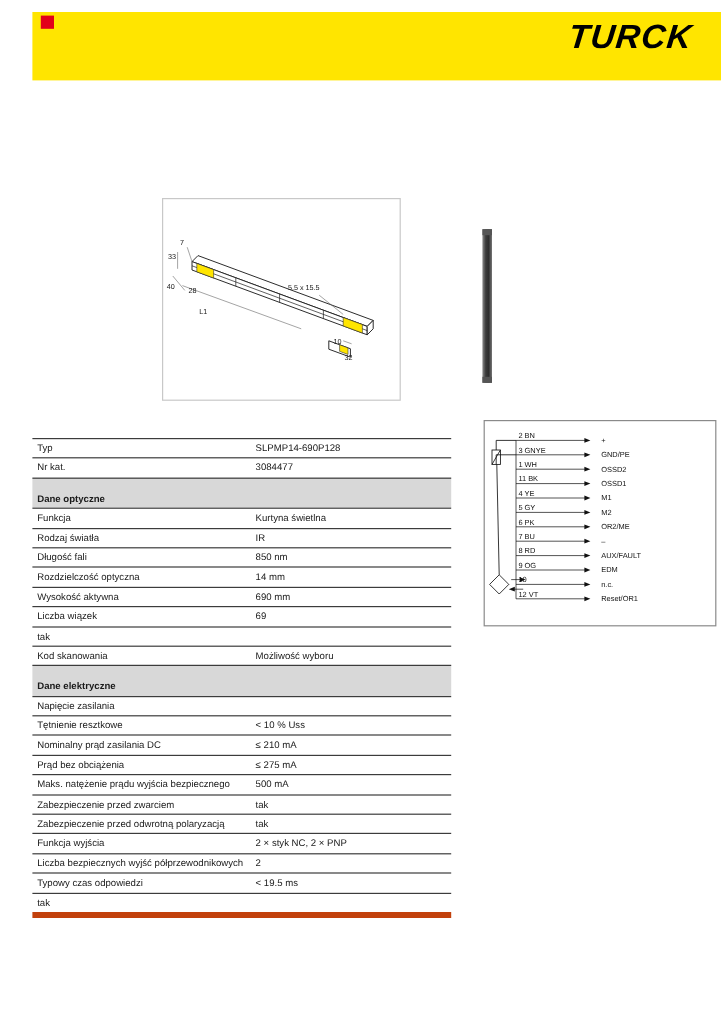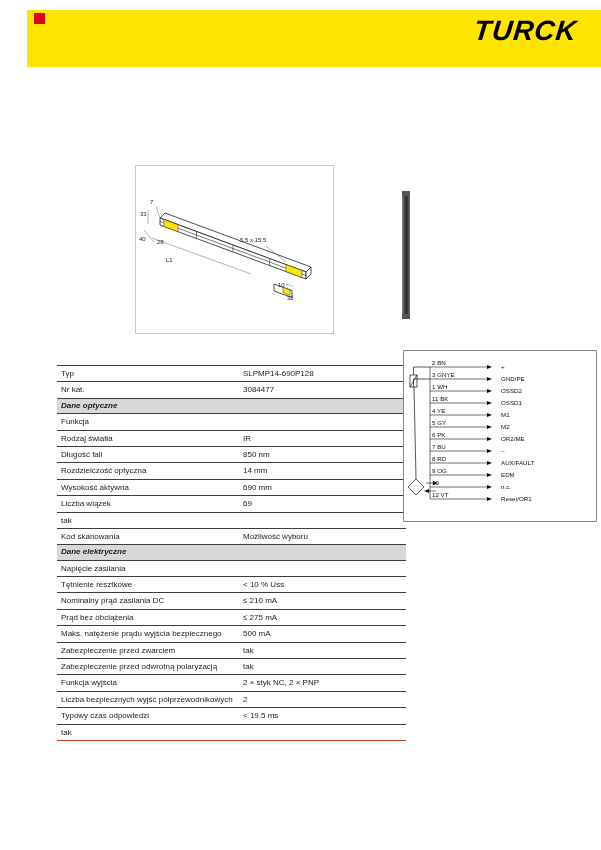--- a/index.html
+++ b/index.html
@@ -13,27 +13,27 @@
         letter-spacing:1px;color:#000;transform:skewX(-6deg);}
 
   
   .drawing-box{position:absolute;left:135px;top:165px;width:197px;height:167px;border:1px solid #c8c8c8;background:#fff;}
   .photo-strip{position:absolute;left:402px;top:191px;width:8px;height:128px;
         background:linear-gradient(90deg,#8a8a8a,#3c3c3c 35%,#2e2e2e 65%,#777);}
   .photo-strip::before{content:"";position:absolute;top:0;left:0;right:0;height:5px;background:#555;}
   .photo-strip::after{content:"";position:absolute;bottom:0;left:0;right:0;height:5px;background:#555;}
 
   
-  .spec-table{position:absolute;left:57px;top:365px;width:349px;border-bottom:1px solid #c2410c;font-size:8px;}
+  .spec-table{position:absolute;left:27px;top:365px;width:349px;border-bottom:5px solid #c2410c;font-size:8px;}
   .trow{display:flex;border-top:1px solid #3c3c3c;min-height:12px;align-items:flex-start;}
   .trow .cell{padding:3px 4px 2px 4px;line-height:1.3;}
   .cell.label{width:174px;flex:none;}
   .cell.value{flex:1;}
   .trow.section{background:#d8d8d8;}
-  .cell.sec{font-weight:bold;padding:2px 4px 2px 4px;font-style:italic;}
+  .cell.sec{font-weight:bold;padding:12px 4px 2px 4px;}
 
   
   .wiring-box{position:absolute;left:403px;top:350px;width:192px;height:170px;border:1px solid #8a8a8a;background:#fff;}
   svg text{font-family:"Liberation Sans",sans-serif;}
   .pintext{font-size:6.2px;fill:#111;}
   .pinline{stroke:#111;stroke-width:0.6;}
   .pinarrow{fill:#111;}
   .symline{stroke:#111;stroke-width:0.7;fill:none;}
   .dimtext{font-size:6px;fill:#222;}
   .dimline{stroke:#666;stroke-width:0.5;}
@@ -98,20 +98,21 @@
       </div>
       <div class="trow">
         <div class="cell label">Nr kat.</div>
         <div class="cell value">3084477</div>
       </div>
       <div class="trow section">
         <div class="cell label sec">Dane optyczne</div>
       </div>
       <div class="trow">
         <div class="cell label">Funkcja</div>
+        <div class="cell value">Kurtyna świetlna</div>
       </div>
       <div class="trow">
         <div class="cell label">Rodzaj światła</div>
         <div class="cell value">IR</div>
       </div>
       <div class="trow">
         <div class="cell label">Długość fali</div>
         <div class="cell value">850 nm</div>
       </div>
       <div class="trow">

